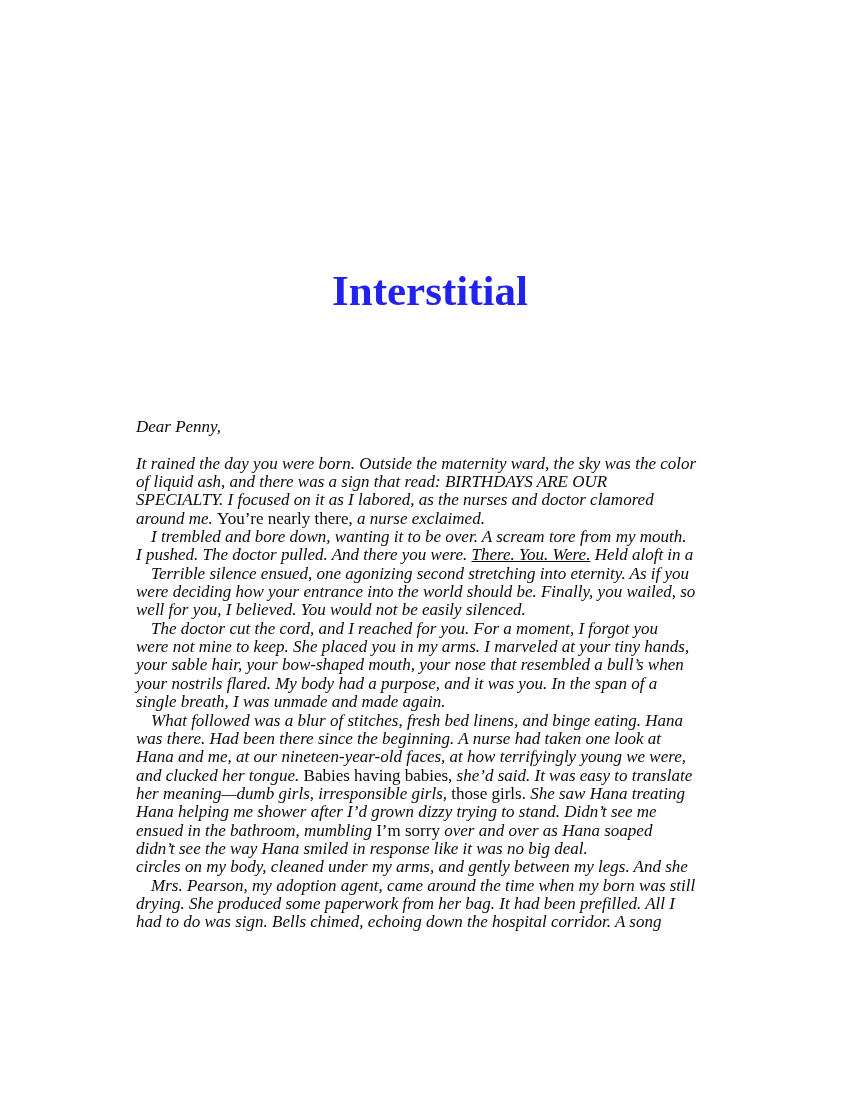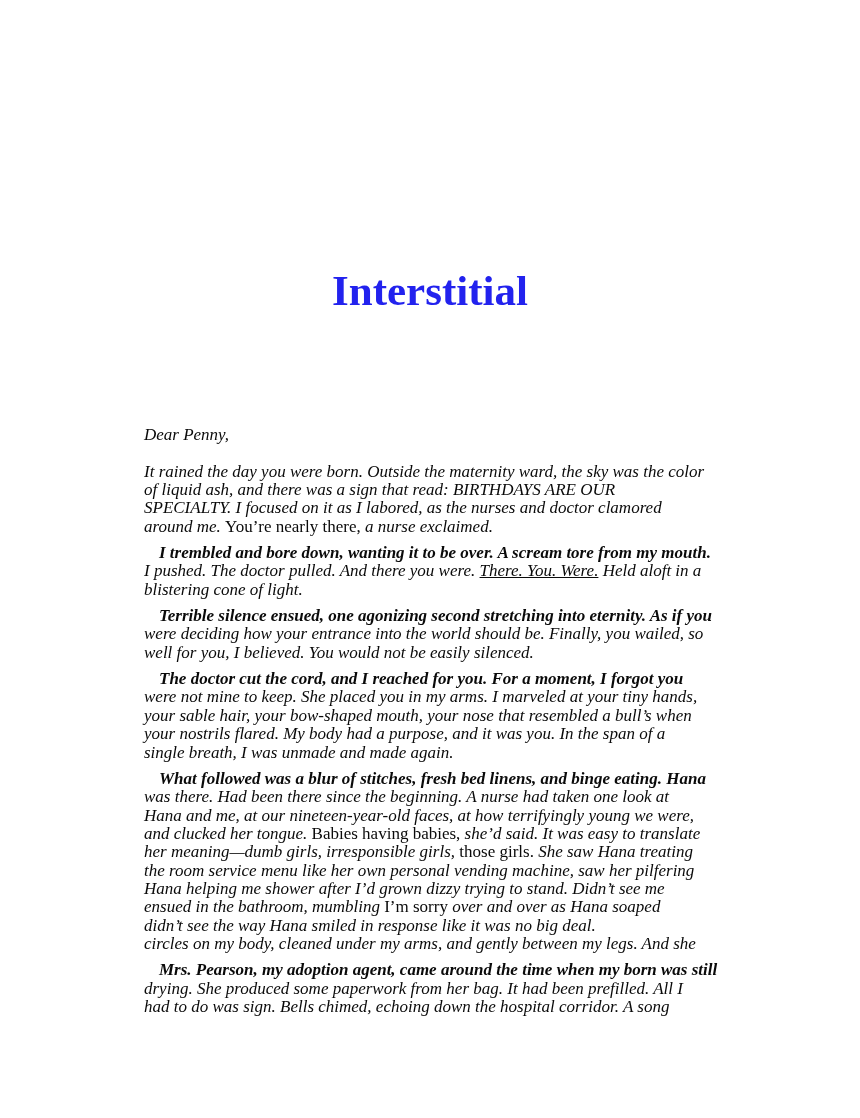--- a/index.html
+++ b/index.html
@@ -32,32 +32,31 @@
     position: absolute;
     left: 136px;
     top: 418px;
     width: 604px;
     font-family: "Liberation Serif", serif;
     font-style: italic;
     font-size: 17px;
     line-height: 18.35px;
   }
   .para {
-    margin: 8px;
+    margin: 0;
   }
   .para.space-after {
     margin-bottom: 18.35px;
   }
   .line {
     white-space: pre;
     height: 18.35px;
   }
   .line.indent {
     padding-left: 15px;
-    font-weight: bold;
   }
   .seg.s-i  { font-style: italic; }
   .seg.s-r  { font-style: normal; }
   .seg.s-iu { font-style: italic; text-decoration: underline; }
 </style>
 </head>
 <body>
 
 <div class="page" style="background: rgb(255, 255, 255);">
   <h1 class="chapter-title" style="color: rgb(34, 34, 238);">Interstitial</h1>
@@ -67,41 +66,39 @@
       </div>
       <div class="para">
         <div class="line"><span class="seg s-i">It rained the day you were born. Outside the maternity ward, the sky was the color</span></div>
         <div class="line"><span class="seg s-i">of liquid ash, and there was a sign that read: BIRTHDAYS ARE OUR</span></div>
         <div class="line"><span class="seg s-i">SPECIALTY. I focused on it as I labored, as the nurses and doctor clamored</span></div>
         <div class="line"><span class="seg s-i">around me. </span><span class="seg s-r">You’re nearly there,</span><span class="seg s-i"> a nurse exclaimed.</span></div>
       </div>
       <div class="para">
         <div class="line indent"><span class="seg s-i">I trembled and bore down, wanting it to be over. A scream tore from my mouth.</span></div>
         <div class="line"><span class="seg s-i">I pushed. The doctor pulled. And there you were. </span><span class="seg s-iu">There. You. Were.</span><span class="seg s-i"> Held aloft in a</span></div>
-        <div class="line"><span class="seg s-i">blistering cone of light.</span></div>
       </div>
       <div class="para">
         <div class="line indent"><span class="seg s-i">Terrible silence ensued, one agonizing second stretching into eternity. As if you</span></div>
         <div class="line"><span class="seg s-i">were deciding how your entrance into the world should be. Finally, you wailed, so</span></div>
         <div class="line"><span class="seg s-i">well for you, I believed. You would not be easily silenced.</span></div>
       </div>
       <div class="para">
         <div class="line indent"><span class="seg s-i">The doctor cut the cord, and I reached for you. For a moment, I forgot you</span></div>
         <div class="line"><span class="seg s-i">were not mine to keep. She placed you in my arms. I marveled at your tiny hands,</span></div>
         <div class="line"><span class="seg s-i">your sable hair, your bow-shaped mouth, your nose that resembled a bull’s when</span></div>
         <div class="line"><span class="seg s-i">your nostrils flared. My body had a purpose, and it was you. In the span of a</span></div>
         <div class="line"><span class="seg s-i">single breath, I was unmade and made again.</span></div>
       </div>
       <div class="para">
         <div class="line indent"><span class="seg s-i">What followed was a blur of stitches, fresh bed linens, and binge eating. Hana</span></div>
         <div class="line"><span class="seg s-i">was there. Had been there since the beginning. A nurse had taken one look at</span></div>
         <div class="line"><span class="seg s-i">Hana and me, at our nineteen-year-old faces, at how terrifyingly young we were,</span></div>
         <div class="line"><span class="seg s-i">and clucked her tongue. </span><span class="seg s-r">Babies having babies, </span><span class="seg s-i">she’d said. It was easy to translate</span></div>
         <div class="line"><span class="seg s-i">her meaning—dumb girls, irresponsible girls, </span><span class="seg s-r">those girls. </span><span class="seg s-i">She saw Hana treating</span></div>
-        <div class="line"><span class="seg s-i">the room service menu like her own personal vending machine, saw her pilfering</span></div>
         <div class="line"><span class="seg s-i">Hana helping me shower after I’d grown dizzy trying to stand. Didn’t see me</span></div>
         <div class="line"><span class="seg s-i">ensued in the bathroom, mumbling </span><span class="seg s-r">I’m sorry </span><span class="seg s-i">over and over as Hana soaped</span></div>
         <div class="line"><span class="seg s-i">didn’t see the way Hana smiled in response like it was no big deal.</span></div>
         <div class="line"><span class="seg s-i">circles on my body, cleaned under my arms, and gently between my legs. And she</span></div>
       </div>
       <div class="para">
         <div class="line indent"><span class="seg s-i">Mrs. Pearson, my adoption agent, came around the time when my born was still</span></div>
         <div class="line"><span class="seg s-i">drying. She produced some paperwork from her bag. It had been prefilled. All I</span></div>
         <div class="line"><span class="seg s-i">had to do was sign. Bells chimed, echoing down the hospital corridor. A song</span></div>
       </div>

